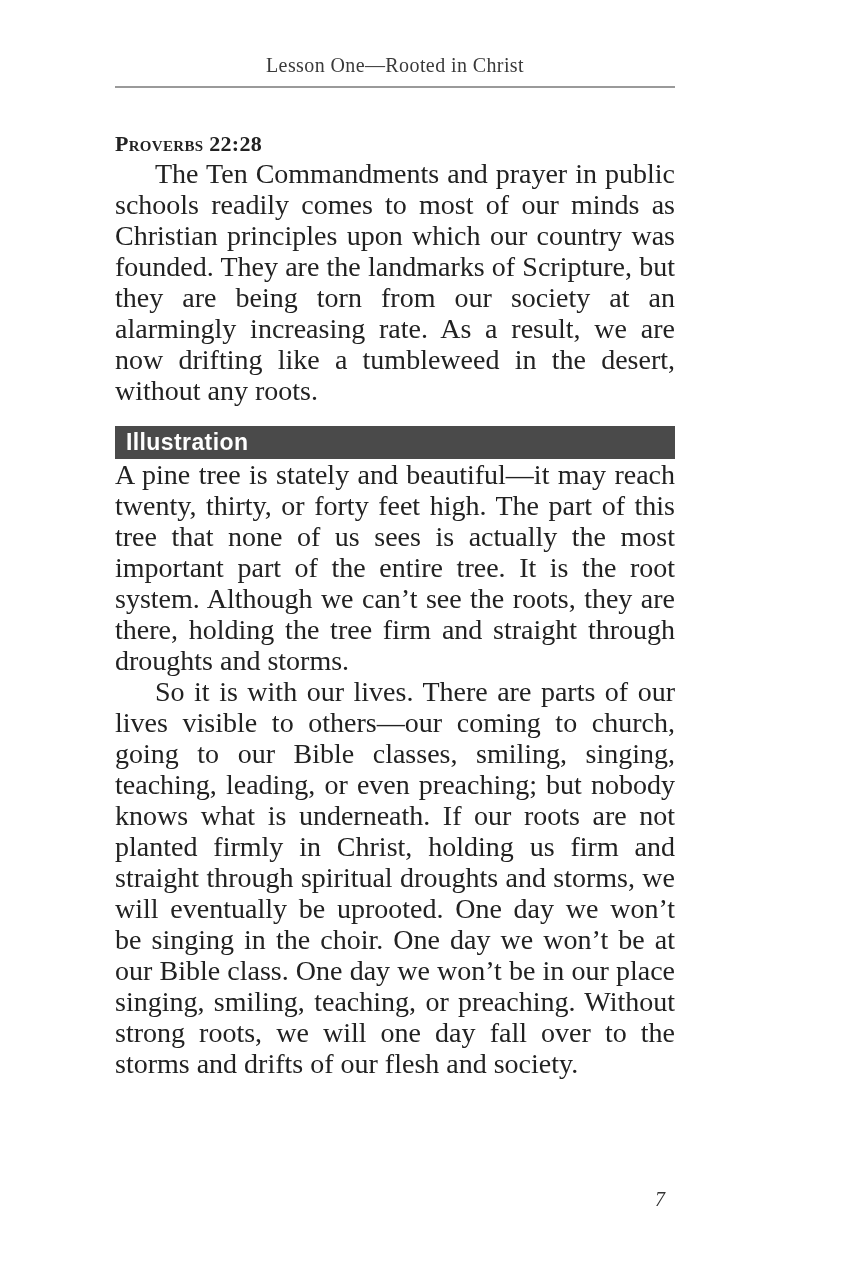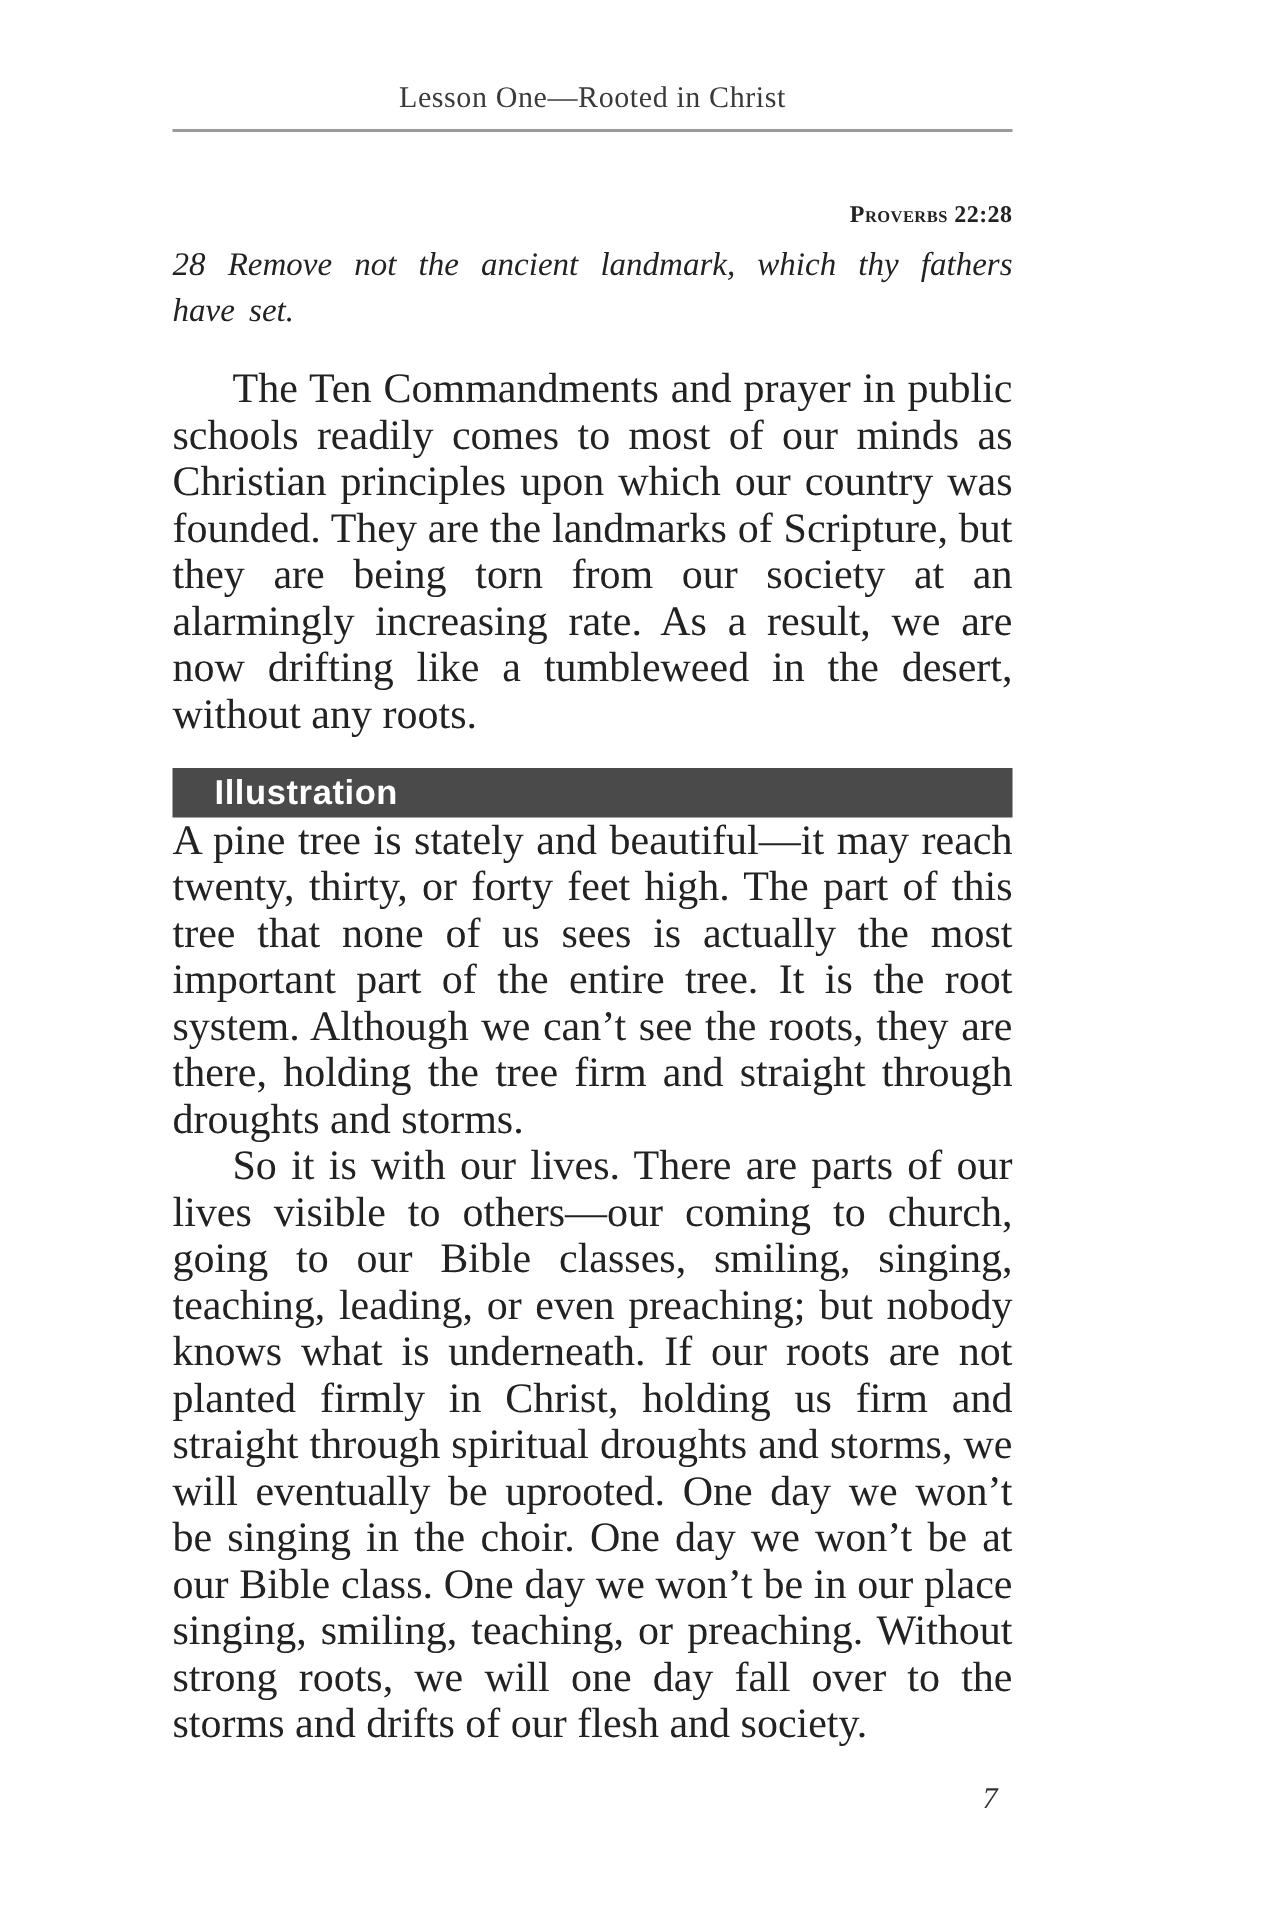--- a/index.html
+++ b/index.html
@@ -29,24 +29,23 @@
     line-height: 26px;
     color: var(--header_text, #3a3a3a);
     letter-spacing: 0.4px;
     border-bottom: 2px solid var(--rule, #9a9a9a);
     padding-bottom: 8px;
   }
   .scripture-ref {
     margin-top: 42px;
     font-weight: bold;
     font-variant: small-caps;
-    font-size: 16px;
+    font-size: 22px;
     line-height: 28px;
     letter-spacing: 0.3px;
-    text-align: right;
   }
   .verse {
     margin-top: 2px;
     font-style: italic;
     font-size: 22px;
     line-height: 31px;
     text-align: justify;
     word-spacing: 4px;
   }
   p.body-par {
@@ -56,21 +55,20 @@
     text-align: justify;
   }
   p.indent { text-indent: 40px; }
   .intro-par { margin-top: 14px; }
   .section-banner {
     margin-top: 20px;
     height: 33px;
     background: var(--banner_bg, #4a4a4a);
     display: flex;
     align-items: center;
-    padding-left: 17px;
   }
   .section-banner .banner-label {
     font-family: "Liberation Sans", sans-serif;
     font-weight: bold;
     font-size: 23px;
     color: var(--banner_text, #ffffff);
     padding-left: 11px;
     letter-spacing: 0.4px;
   }
   .after-banner { margin-top: 9px; }
@@ -87,21 +85,20 @@
 </head>
 <body>
 
 <div class="page">
   <div class="content">
 
     <div class="running-header">Lesson One—Rooted in Christ</div>
 
     <div class="scripture-ref">Proverbs 22:28</div>
 
-    <p class="verse">28 Remove not the ancient landmark, which thy fathers have set.</p>
 
     <p class="body-par indent intro-par">The Ten Commandments and prayer in public schools readily comes to most of our minds as Christian principles upon which our country was founded. They are the landmarks of Scripture, but they are being torn from our society at an alarmingly increasing rate. As a result, we are now drifting like a tumbleweed in the desert, without any roots.</p>
 
     <div class="section-banner">
       <span class="banner-label">Illustration</span>
     </div>
 
     <p class="body-par after-banner">A pine tree is stately and beautiful—it may reach twenty, thirty, or forty feet high. The part of this tree that none of us sees is actually the most important part of the entire tree. It is the root system. Although we can’t see the roots, they are there, holding the tree firm and straight through droughts and storms.</p>
 
     <p class="body-par indent">So it is with our lives. There are parts of our lives visible to others—our coming to church, going to our Bible classes, smiling, singing, teaching, leading, or even preaching; but nobody knows what is underneath. If our roots are not planted firmly in Christ, holding us firm and straight through spiritual droughts and storms, we will eventually be uprooted. One day we won’t be singing in the choir. One day we won’t be at our Bible class. One day we won’t be in our place singing, smiling, teaching, or preaching. Without strong roots, we will one day fall over to the storms and drifts of our flesh and society.</p>

